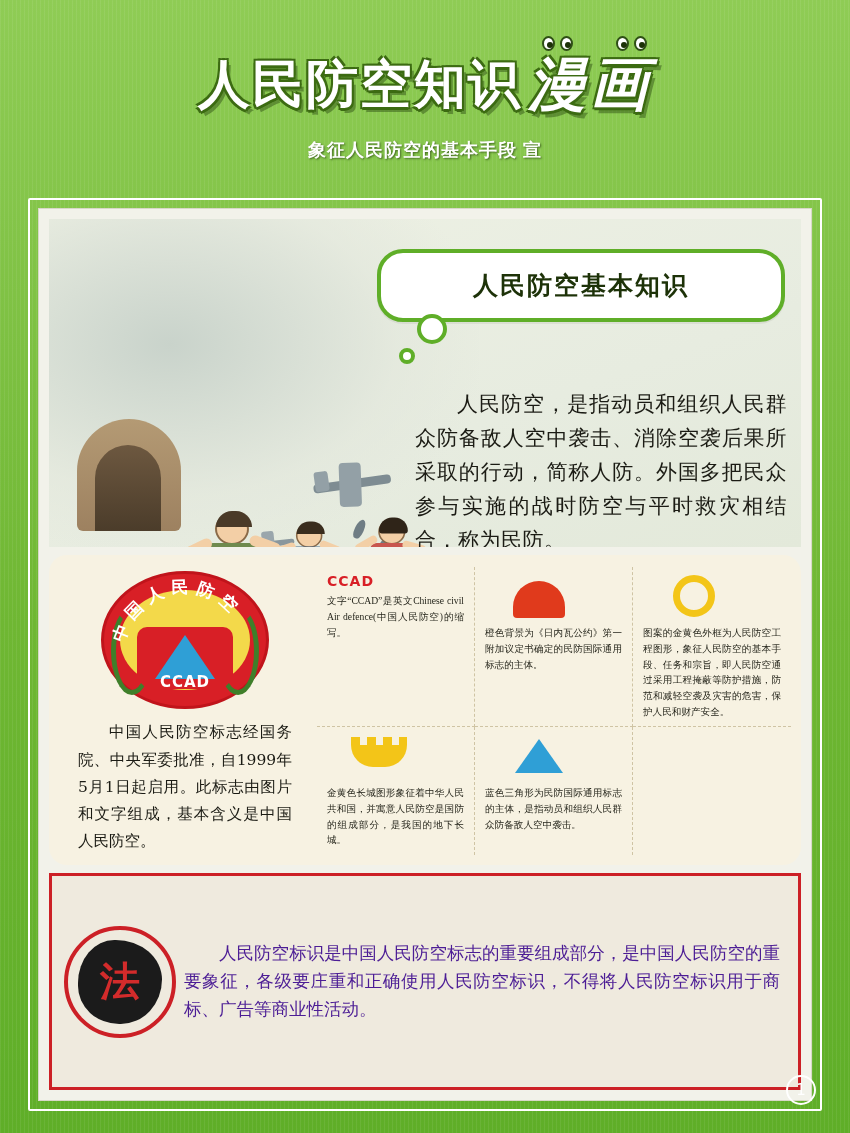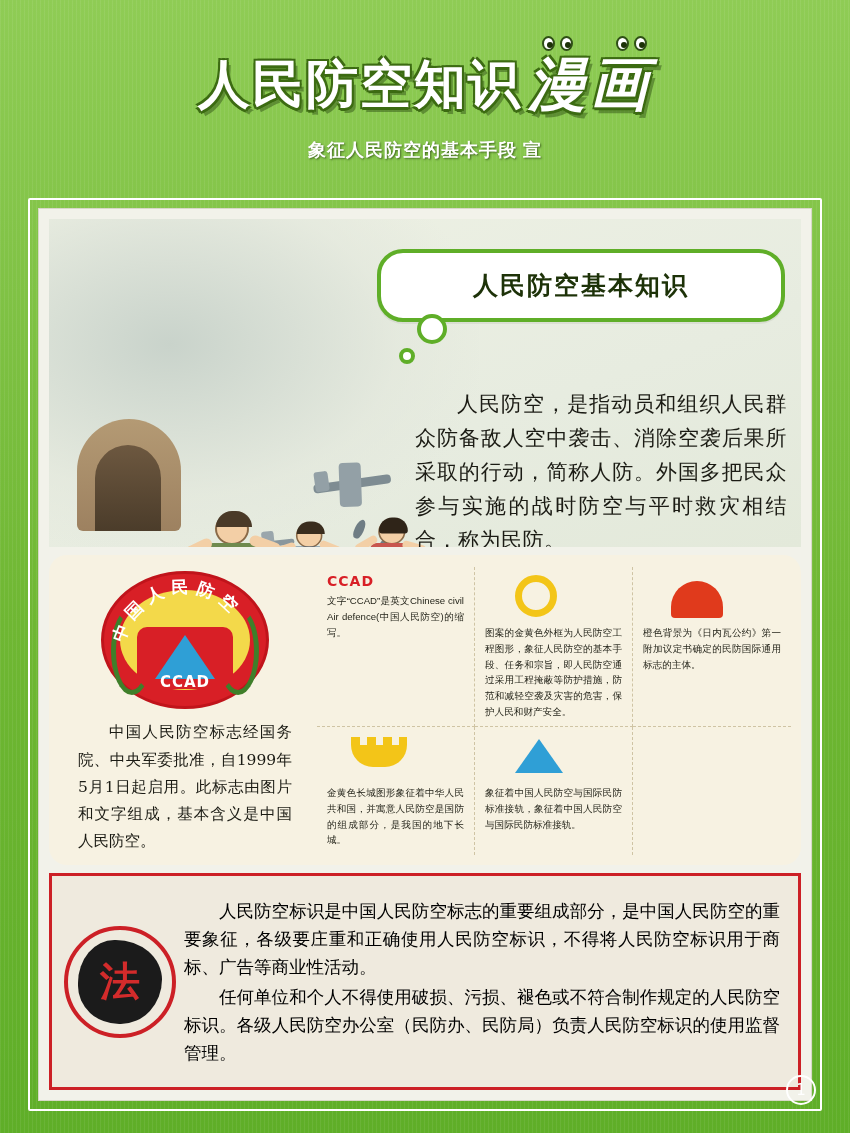--- a/index.html
+++ b/index.html
@@ -335,21 +335,21 @@
   .cell:nth-child(3n) { border-right: none; }
   .cell:nth-child(n+4) { border-bottom: none; }
   .cell-title {
     font-family: "DejaVu Sans", sans-serif;
     font-size: 14px; font-weight: bold;
     color: #d81f26; letter-spacing: 1px;
     margin-bottom: 4px;
   }
   .cell-icon { height: 44px; margin: 2px 0 6px 4px; position: relative; width: 100%; }
   .cell-text {
-    font-family: Liberation Sans, sans-serif;
+    font-family: Liberation Serif, serif;
     font-size: 9.6px;
     line-height: 1.65;
     color: #26261c;
     text-align: justify;
   }
   
   .ic-ring {
     position: absolute; left: 26px; top: 0;
     width: 42px; height: 42px; border-radius: 50%;
     border: 7px solid #f3c518;
@@ -423,24 +423,24 @@
   }
   .law-stamp .char {
     position: absolute; inset: 0;
     display: flex; align-items: center; justify-content: center;
     font-family: "DejaVu Serif", serif;
     font-size: 40px; font-weight: bold;
     color: #d32b2b;
   }
   .law-text {
     flex: 1;
-    font-family: Liberation Serif, serif;
+    font-family: Liberation Mono, monospace;
     font-size: 17.5px;
     line-height: 1.6;
-    color: #000000;
+    color: #4c1d95;
     text-align: justify;
   }
   .law-text p { text-indent: 2em; }
   .law-text p + p { margin-top: 2px; }
 
   
   .page-num {
     position: absolute;
     right: 34px; bottom: 28px;
     width: 30px; height: 30px;
@@ -562,59 +562,58 @@
 
           <div class="grid-col">
 
             <div class="cell">
               <div class="cell-title">CCAD</div>
               <div class="cell-text">文字“CCAD”是英文Chinese civil Air defence(中国人民防空)的缩写。</div>
             </div>
 
             <div class="cell">
               <div class="cell-icon">
+                  <span class="ic-dome"></span>
+                </div>
+              <div class="cell-text">橙色背景为《日内瓦公约》第一附加议定书确定的民防国际通用标志的主体。</div>
+            </div>
+
+            <div class="cell">
+              <div class="cell-icon">
                   <span class="ic-ring"></span>
                 </div>
               <div class="cell-text">图案的金黄色外框为人民防空工程图形，象征人民防空的基本手段、任务和宗旨，即人民防空通过采用工程掩蔽等防护措施，防范和减轻空袭及灾害的危害，保护人民和财产安全。</div>
-            </div>
-
-            <div class="cell">
-              <div class="cell-icon">
-                  <span class="ic-dome"></span>
-                </div>
-              <div class="cell-text">橙色背景为《日内瓦公约》第一附加议定书确定的民防国际通用标志的主体。</div>
             </div>
 
             <div class="cell">
               <div class="cell-icon">
                   <span class="ic-wall"></span>
                 </div>
               <div class="cell-text">金黄色长城图形象征着中华人民共和国，并寓意人民防空是国防的组成部分，是我国的地下长城。</div>
             </div>
 
 
             <div class="cell">
               <div class="cell-icon">
                   <span class="ic-tri"></span>
                 </div>
-              <div class="cell-text">象征着中国人民防空与国际民防标准接轨，象征着中国人民防空与国际民防标准接轨。</div>
+              <div class="cell-text">蓝色三角形为民防国际通用标志的主体，是指动员和组织人民群众防备敌人空中袭击。</div>
             </div>
 
           </div>
         </div>
 
         <div class="sec-law">
           <div class="law-stamp">
             <div class="circ"></div>
             <div class="blob"></div>
             <div class="char">法</div>
           </div>
           <div class="law-text">
             <p>人民防空标识是中国人民防空标志的重要组成部分，是中国人民防空的重要象征，各级要庄重和正确使用人民防空标识，不得将人民防空标识用于商标、广告等商业性活动。</p>
-            <p>任何单位和个人不得使用破损、污损、褪色或不符合制作规定的人民防空标识。各级人民防空办公室（民防办、民防局）负责人民防空标识的使用监督管理。</p>
           </div>
         </div>
 
       </div>
     </div>
   </div>
 
   <div class="page-num">1</div>
 </div>
 

